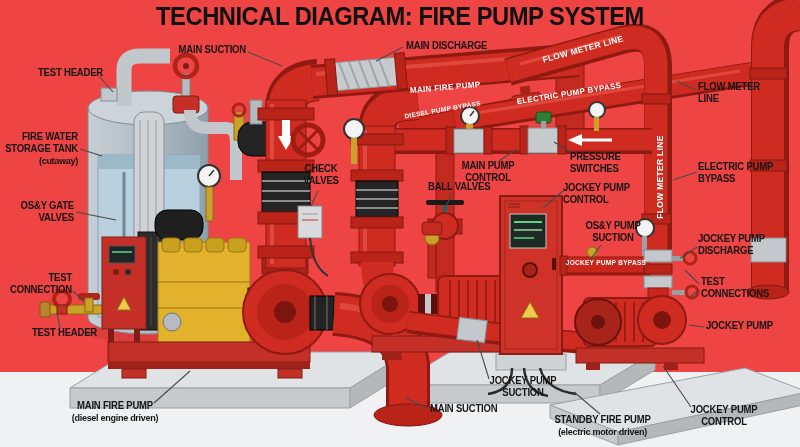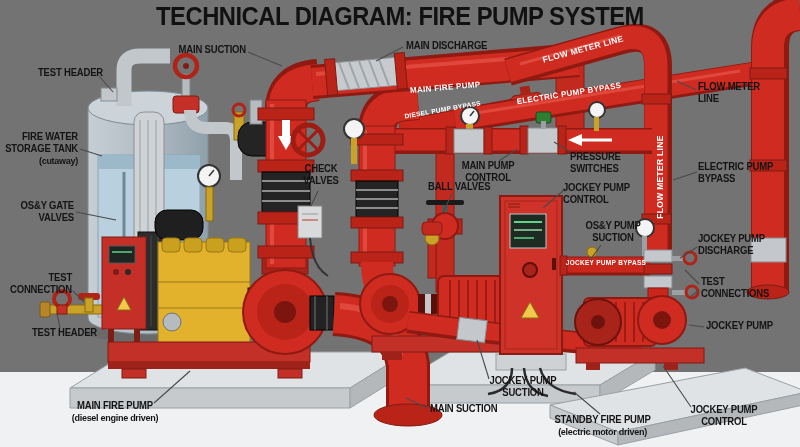--- a/index.html
+++ b/index.html
@@ -1,16 +1,16 @@
 <!DOCTYPE html>
 <html><head>
 <meta charset="utf-8">
 <style>
   html,body{margin:0;padding:0;background:#fff;}
-  #stage{position:relative;width:800px;height:447px;overflow:hidden;background:#737373;
+  #stage{position:relative;width:800px;height:447px;overflow:hidden;background:#ef4444;
          font-family:"Liberation Sans",sans-serif;}
   #title{position:absolute;left:0;top:2px;width:800px;text-align:center;
          font-weight:700;font-size:25px;letter-spacing:-0.5px;color:#111;
          transform:scaleX(0.95);transform-origin:center top;}
   .co{position:absolute;font-weight:700;font-size:10px;line-height:1.18;
       letter-spacing:-0.2px;color:#141414;white-space:pre-line;
       transform:scaleX(0.95);transform-origin:left top;}
   .co.r{text-align:right;transform-origin:right top;}
   .co.c{text-align:center;transform-origin:center top;}
   .co .sub{display:block;font-size:9.5px;font-weight:700;letter-spacing:-0.3px;}

